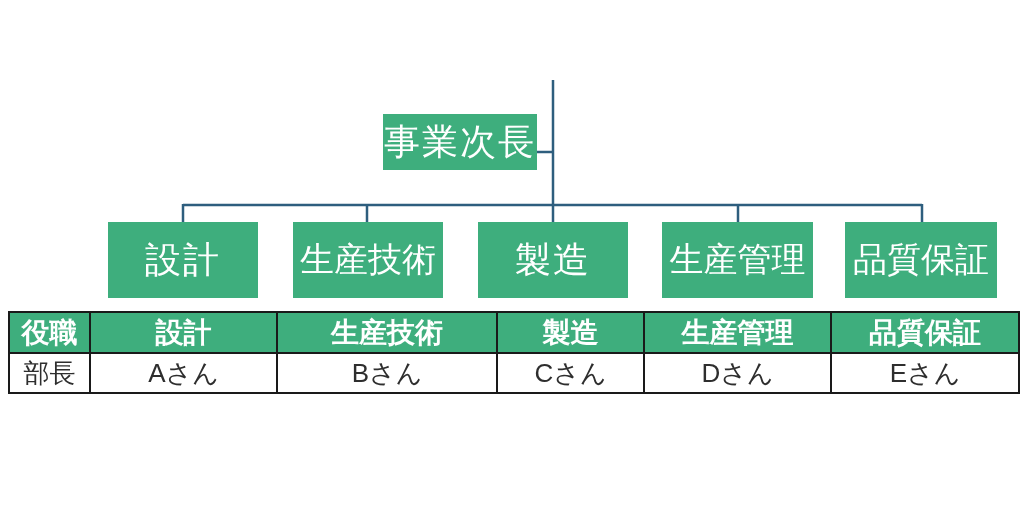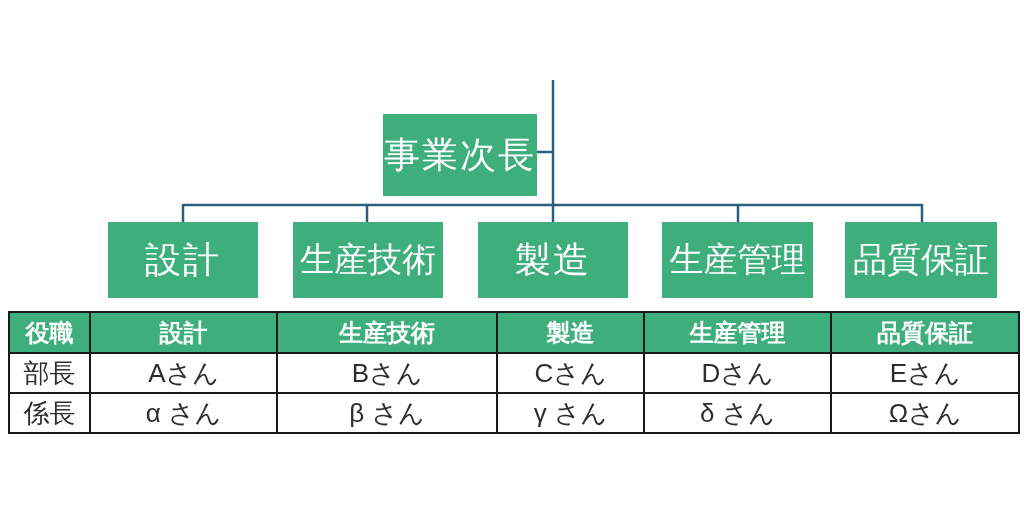--- a/index.html
+++ b/index.html
@@ -31,21 +31,21 @@
     color: var(--box-text, #ffffff);
     display: flex;
     align-items: center;
     justify-content: center;
     font-size: 36px;
     font-weight: 400;
     letter-spacing: 2px;
     white-space: nowrap;
   }
   .node-root    { left: 477px; top: 7px;   width: 152px; height: 73px; }
-  .node-deputy  { left: 383px; top: 114px; width: 154px; height: 82px; }
+  .node-deputy  { left: 383px; top: 114px; width: 154px; height: 56px; }
   .node-dept    { top: 222px; height: 76px; }
   .node-dept-0  { left: 108px; width: 150px; }
   .node-dept-1  { left: 293px; width: 150px; font-size: 34px; letter-spacing: 0; }
   .node-dept-2  { left: 478px; width: 150px; }
   .node-dept-3  { left: 662px; width: 151px; font-size: 34px; letter-spacing: 0; }
   .node-dept-4  { left: 845px; width: 152px; font-size: 34px; letter-spacing: 0; }
 
   .table-wrap {
     position: absolute;
     left: 8px;
@@ -60,21 +60,21 @@
     border: 2px solid var(--table-border, #1a1a1a);
     text-align: center;
     vertical-align: middle;
     padding: 0;
     overflow: hidden;
     white-space: nowrap;
   }
   table.assignment thead th {
     background: var(--box-green, #3EAE7D);
     color: var(--box-text, #ffffff);
-    font-size: 24px;
+    font-size: 28px;
     font-weight: 700;
     height: 39px;
   }
   table.assignment tbody th,
   table.assignment tbody td {
     background: #ffffff;
     color: var(--body-text, #2e2e2e);
     font-size: 26px;
     font-weight: 400;
     height: 38px;
@@ -127,25 +127,17 @@
       </thead>
       <tbody>
         <tr>
           <th>部長</th>
           <td>Aさん</td>
           <td>Bさん</td>
           <td>Cさん</td>
           <td>Dさん</td>
           <td>Eさん</td>
         </tr>
-        <tr>
-          <th>係長</th>
-          <td>α さん</td>
-          <td>β さん</td>
-          <td>γ さん</td>
-          <td>δ さん</td>
-          <td>Ωさん</td>
-        </tr>
       </tbody>
     </table>
   </div>
 
 </div>
 
 </body></html>

